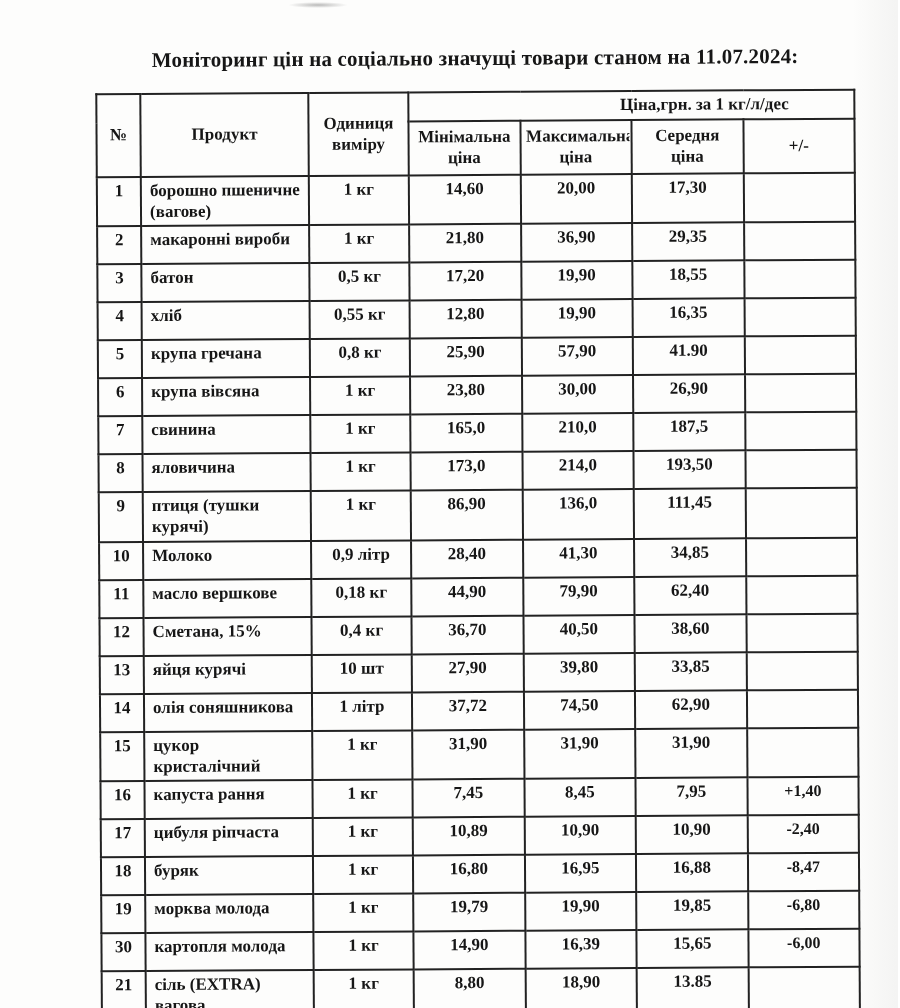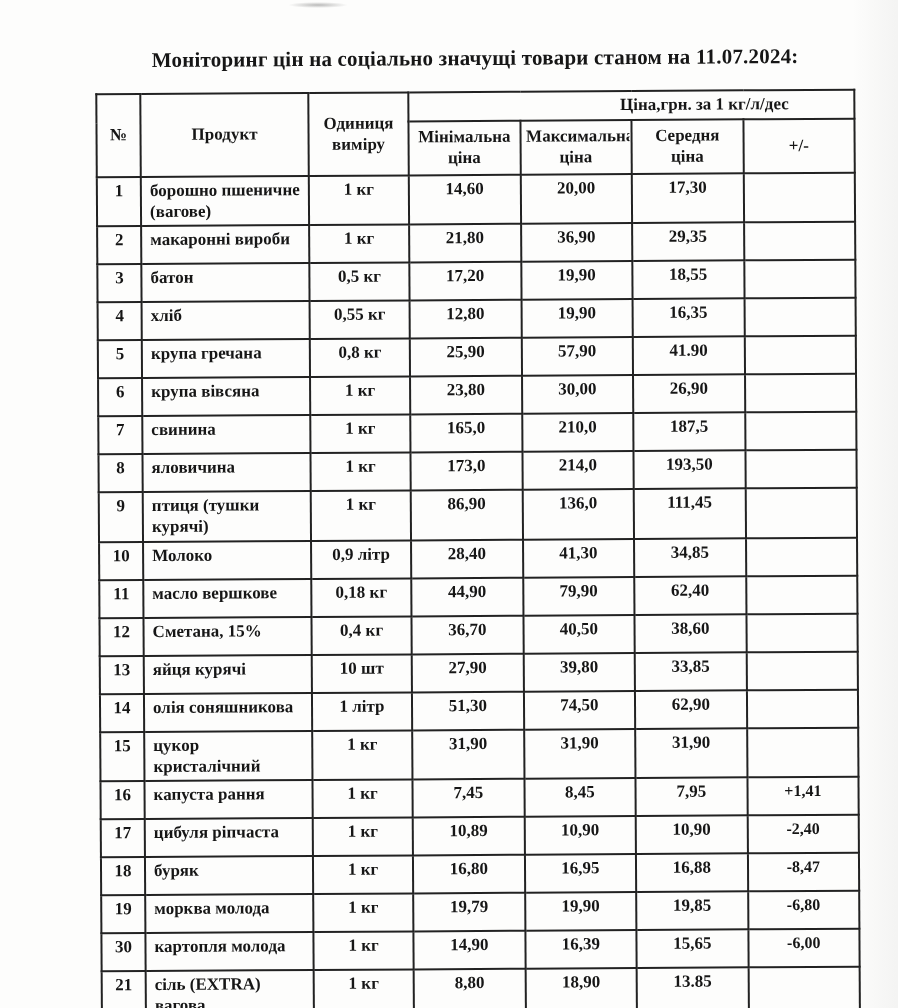--- a/index.html
+++ b/index.html
@@ -257,21 +257,21 @@
     <td class="c-min">27,90</td>
     <td class="c-max">39,80</td>
     <td class="c-avg">33,85</td>
     <td class="c-delta"></td>
   </tr>
 
   <tr>
     <td class="c-num">14</td>
     <td class="c-product">олія соняшникова</td>
     <td class="c-unit">1 літр</td>
-    <td class="c-min">51,30</td>
+    <td class="c-min">37,72</td>
     <td class="c-max">74,50</td>
     <td class="c-avg">62,90</td>
     <td class="c-delta"></td>
   </tr>
 
   <tr>
     <td class="c-num">15</td>
     <td class="c-product">цукор кристалічний</td>
     <td class="c-unit">1 кг</td>
     <td class="c-min">31,90</td>
@@ -280,21 +280,21 @@
     <td class="c-delta"></td>
   </tr>
 
   <tr>
     <td class="c-num">16</td>
     <td class="c-product">капуста рання</td>
     <td class="c-unit">1 кг</td>
     <td class="c-min">7,45</td>
     <td class="c-max">8,45</td>
     <td class="c-avg">7,95</td>
-    <td class="c-delta">+1,41</td>
+    <td class="c-delta">+1,40</td>
   </tr>
 
   <tr>
     <td class="c-num">17</td>
     <td class="c-product">цибуля ріпчаста</td>
     <td class="c-unit">1 кг</td>
     <td class="c-min">10,89</td>
     <td class="c-max">10,90</td>
     <td class="c-avg">10,90</td>
     <td class="c-delta">-2,40</td>

